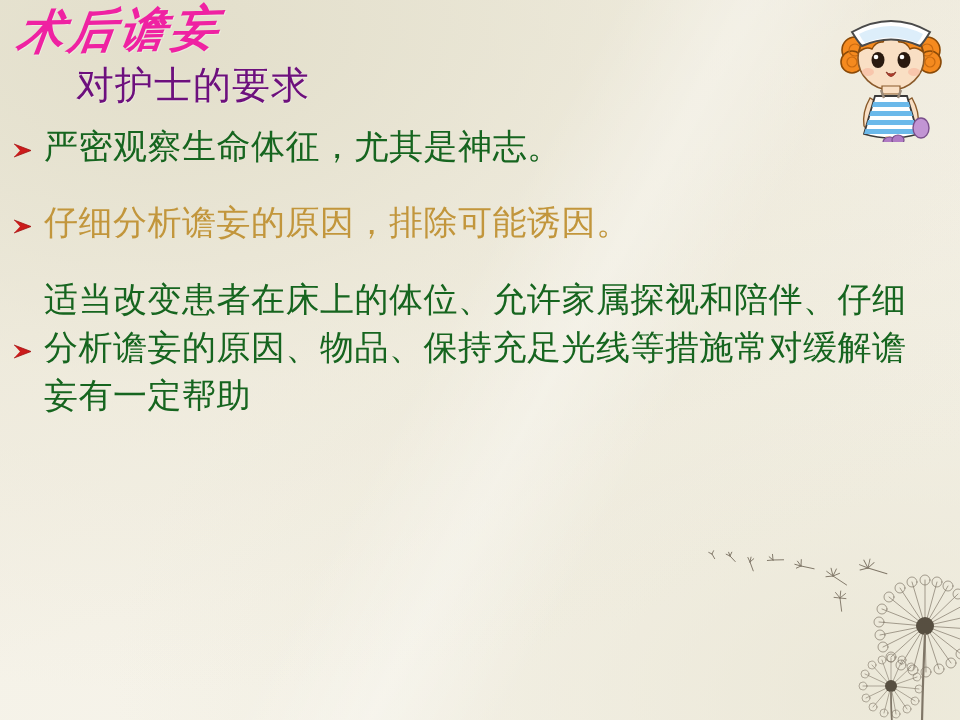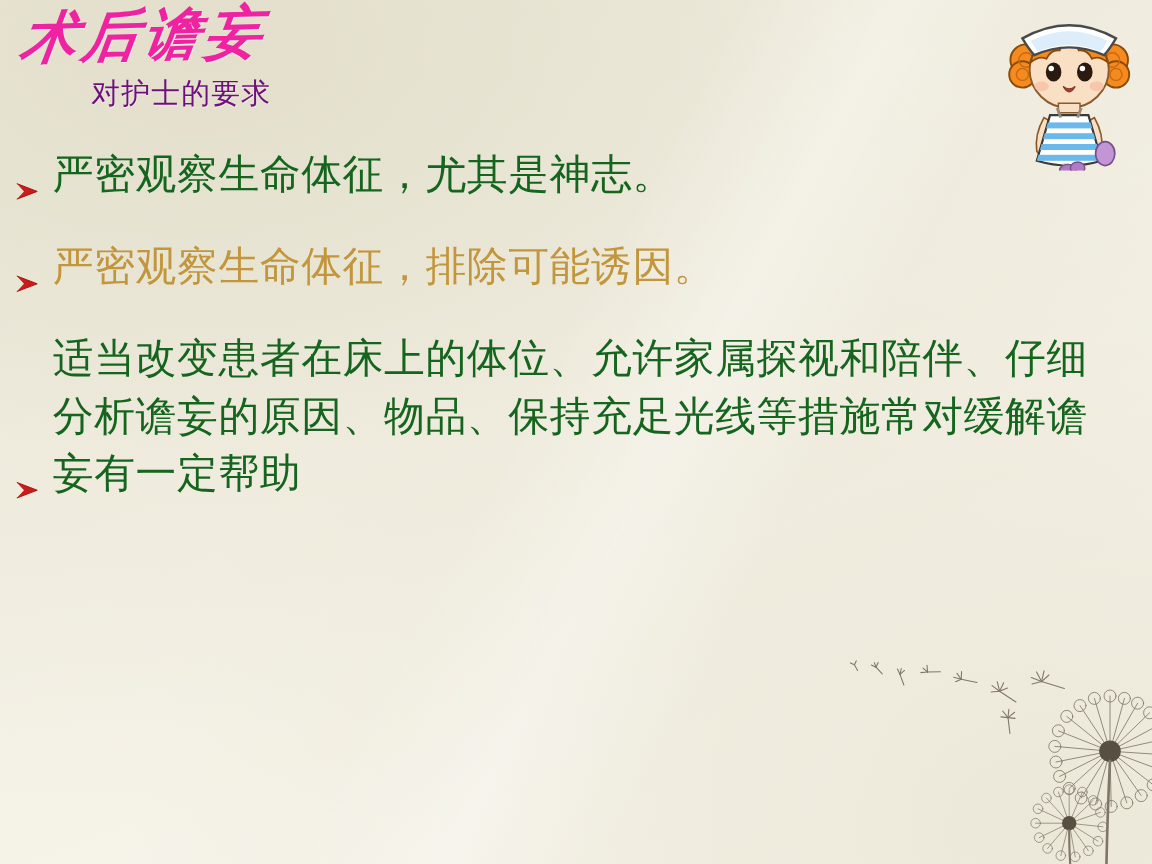--- a/index.html
+++ b/index.html
@@ -49,39 +49,39 @@
     color: #ef22a2;
     font-family: "DejaVu Serif", "Liberation Serif", serif;
     transform: skewX(-9deg) rotate(-1.6deg);
     text-shadow: 1px 1px 0 rgba(255,255,255,0.35);
     white-space: nowrap;
   }
   .title-sub {
     position: absolute;
     left: 76px;
     top: 66px;
-    font-size: 24px;
+    font-size: 38px;
     line-height: 1;
     color: #6d107d;
     font-family: "DejaVu Sans", "Liberation Sans", sans-serif;
     letter-spacing: 1px;
     white-space: nowrap;
     text-shadow: 0.5px 0.5px 0 rgba(255,255,255,0.4);
   }
 
   
   .bullets {
     position: absolute;
     left: 12px;
     top: 122px;
     width: 920px;
   }
   .bullet-row {
     display: flex;
-    align-items: flex-end;
+    align-items: center;
     margin-bottom: 28px;
   }
   .bullet-marker {
     flex: 0 0 auto;
     width: 32px;
     padding-top: 10px;
     text-align: left;
   }
   .bullet-marker svg { display: block; }
   .bullet-text {
@@ -138,21 +138,21 @@
       <span class="bullet-text c-green">严密观察生命体征，尤其是神志。</span>
     </div>
 
     <div class="bullet-row">
       <span class="bullet-marker">
         <svg width="22" height="20" viewBox="0 0 22 20" aria-hidden="true">
           <path d="M2 3 L19 9.5 L2 16 L8 9.5 Z" fill="#cc1b1b"></path>
           <path d="M2 3 L19 9.5 L2 16" fill="none" stroke="#a11212" stroke-width="0.8"></path>
         </svg>
       </span>
-      <span class="bullet-text c-gold">严密观察生命体征，排除可能诱因。</span>
+      <span class="bullet-text c-gold">仔细分析谵妄的原因，排除可能诱因。</span>
     </div>
 
     <div class="bullet-row">
       <span class="bullet-marker">
         <svg width="22" height="20" viewBox="0 0 22 20" aria-hidden="true">
           <path d="M2 3 L19 9.5 L2 16 L8 9.5 Z" fill="#cc1b1b"></path>
           <path d="M2 3 L19 9.5 L2 16" fill="none" stroke="#a11212" stroke-width="0.8"></path>
         </svg>
       </span>
       <span class="bullet-text c-green">适当改变患者在床上的体位、允许家属探视和陪伴、仔细分析谵妄的原因、物品、保持充足光线等措施常对缓解谵妄有一定帮助</span>

